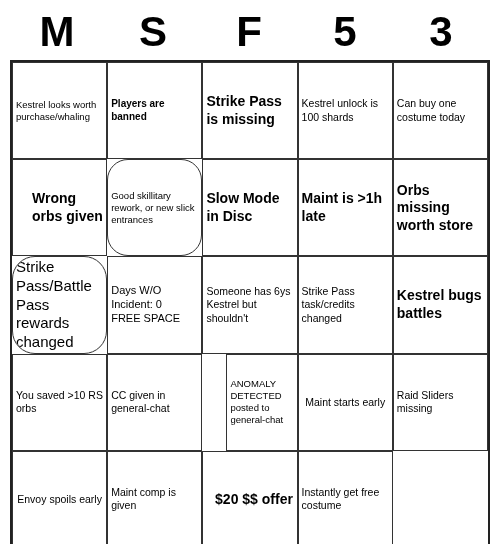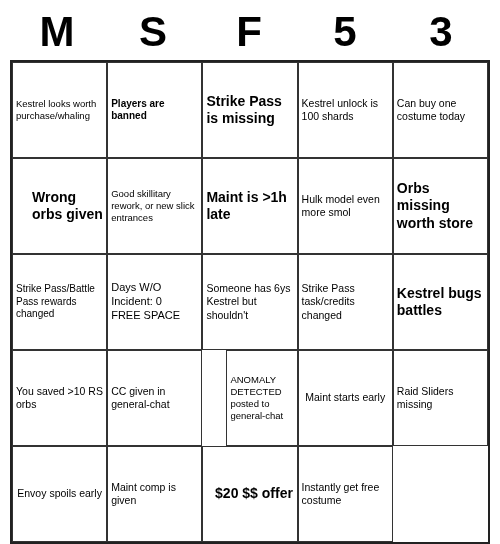--- a/index.html
+++ b/index.html
@@ -56,25 +56,25 @@
   <span>3</span>
 </div>
 
 <div class="bingo-grid">
 <div class="bingo-cell" style="font-size: 9.5px;">Kestrel looks worth purchase/whaling</div>
     <div class="bingo-cell" style="font-size: 10px; font-weight: bold;">Players are banned</div>
     <div class="bingo-cell" style="font-size: 14px; font-weight: bold;">Strike Pass is missing</div>
     <div class="bingo-cell">Kestrel unlock is 100 shards</div>
     <div class="bingo-cell">Can buy one costume today</div>
     <div class="bingo-cell" style="font-size: 14px; font-weight: bold; padding-left: 19px;">Wrong orbs given</div>
-    <div class="bingo-cell" style="font-size: 9.5px;">Good skillitary rework, or new slick entrances</div>
+    <div class="bingo-cell" style="font-size: 9.5px; border-radius: 21px;">Good skillitary rework, or new slick entrances</div>
+    <div class="bingo-cell" style="font-size: 14px; font-weight: bold;">Slow Mode in Disc</div>
     <div class="bingo-cell" style="font-size: 14px; font-weight: bold;">Maint is &gt;1h late</div>
-    <div class="bingo-cell">Hulk model even more smol</div>
     <div class="bingo-cell" style="font-size: 14px; font-weight: bold;">Orbs missing worth store</div>
-    <div class="bingo-cell" style="font-size: 10px;">Strike Pass/Battle Pass rewards changed</div>
+    <div class="bingo-cell" style="font-size: 15px; border-radius: 23px;">Strike Pass/Battle Pass rewards changed</div>
     <div class="bingo-cell" style="font-size: 11px; font-weight: normal; white-space: pre-line;">Days W/O Incident: 0
 FREE SPACE</div>
     <div class="bingo-cell">Someone has 6ys Kestrel but shouldn't</div>
     <div class="bingo-cell">Strike Pass task/credits changed</div>
     <div class="bingo-cell" style="font-size: 14px; font-weight: bold;">Kestrel bugs battles</div>
     <div class="bingo-cell">You saved &gt;10 RS orbs</div>
     <div class="bingo-cell">CC given in general-chat</div>
     <div class="bingo-cell" style="font-size: 9.5px; margin-left: 24px;">ANOMALY DETECTED posted to general-chat</div>
     <div class="bingo-cell">Maint starts early</div>
     <div class="bingo-cell">Raid Sliders missing</div>

